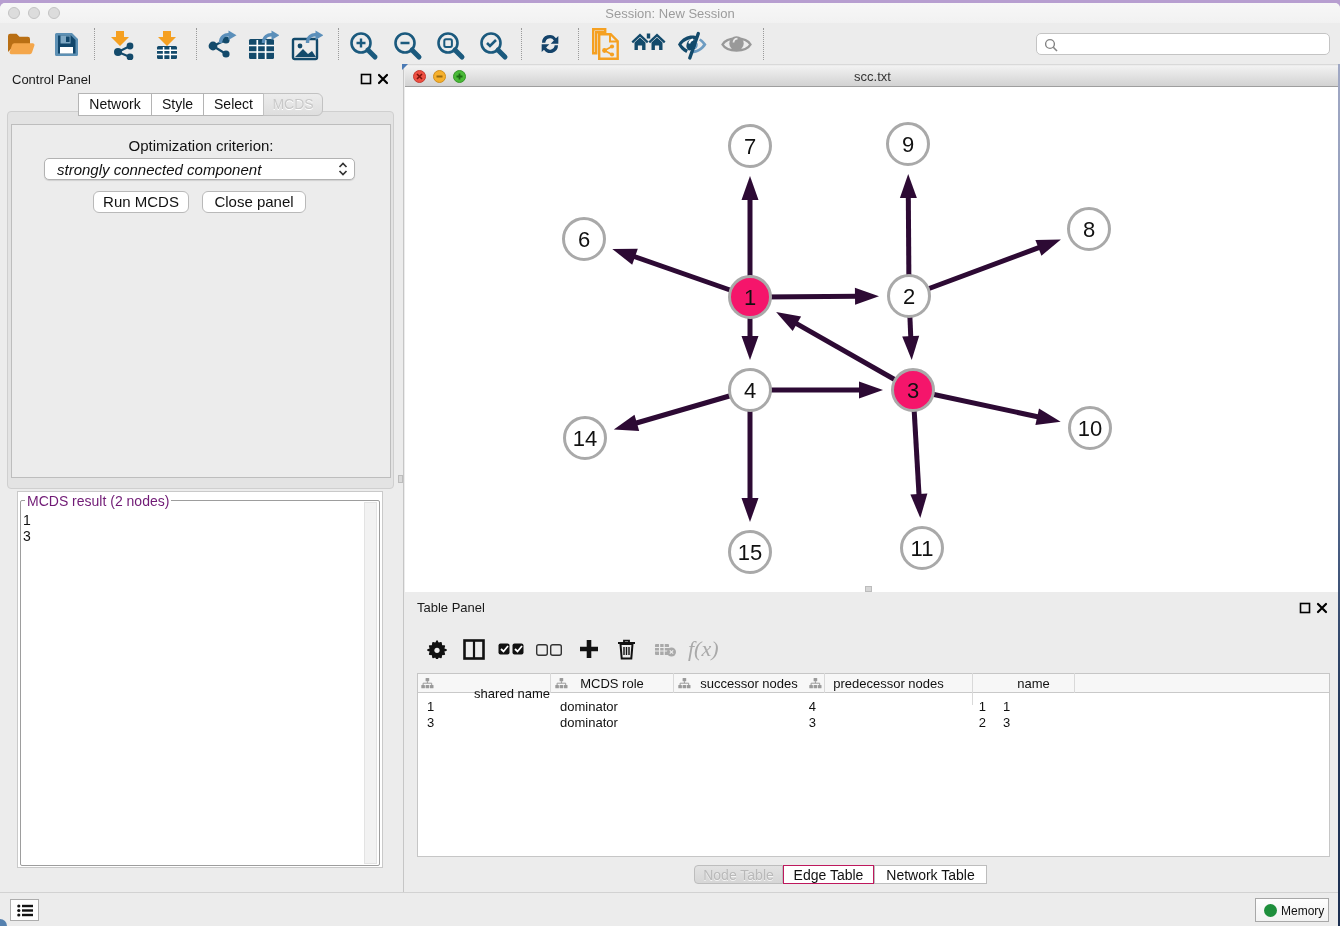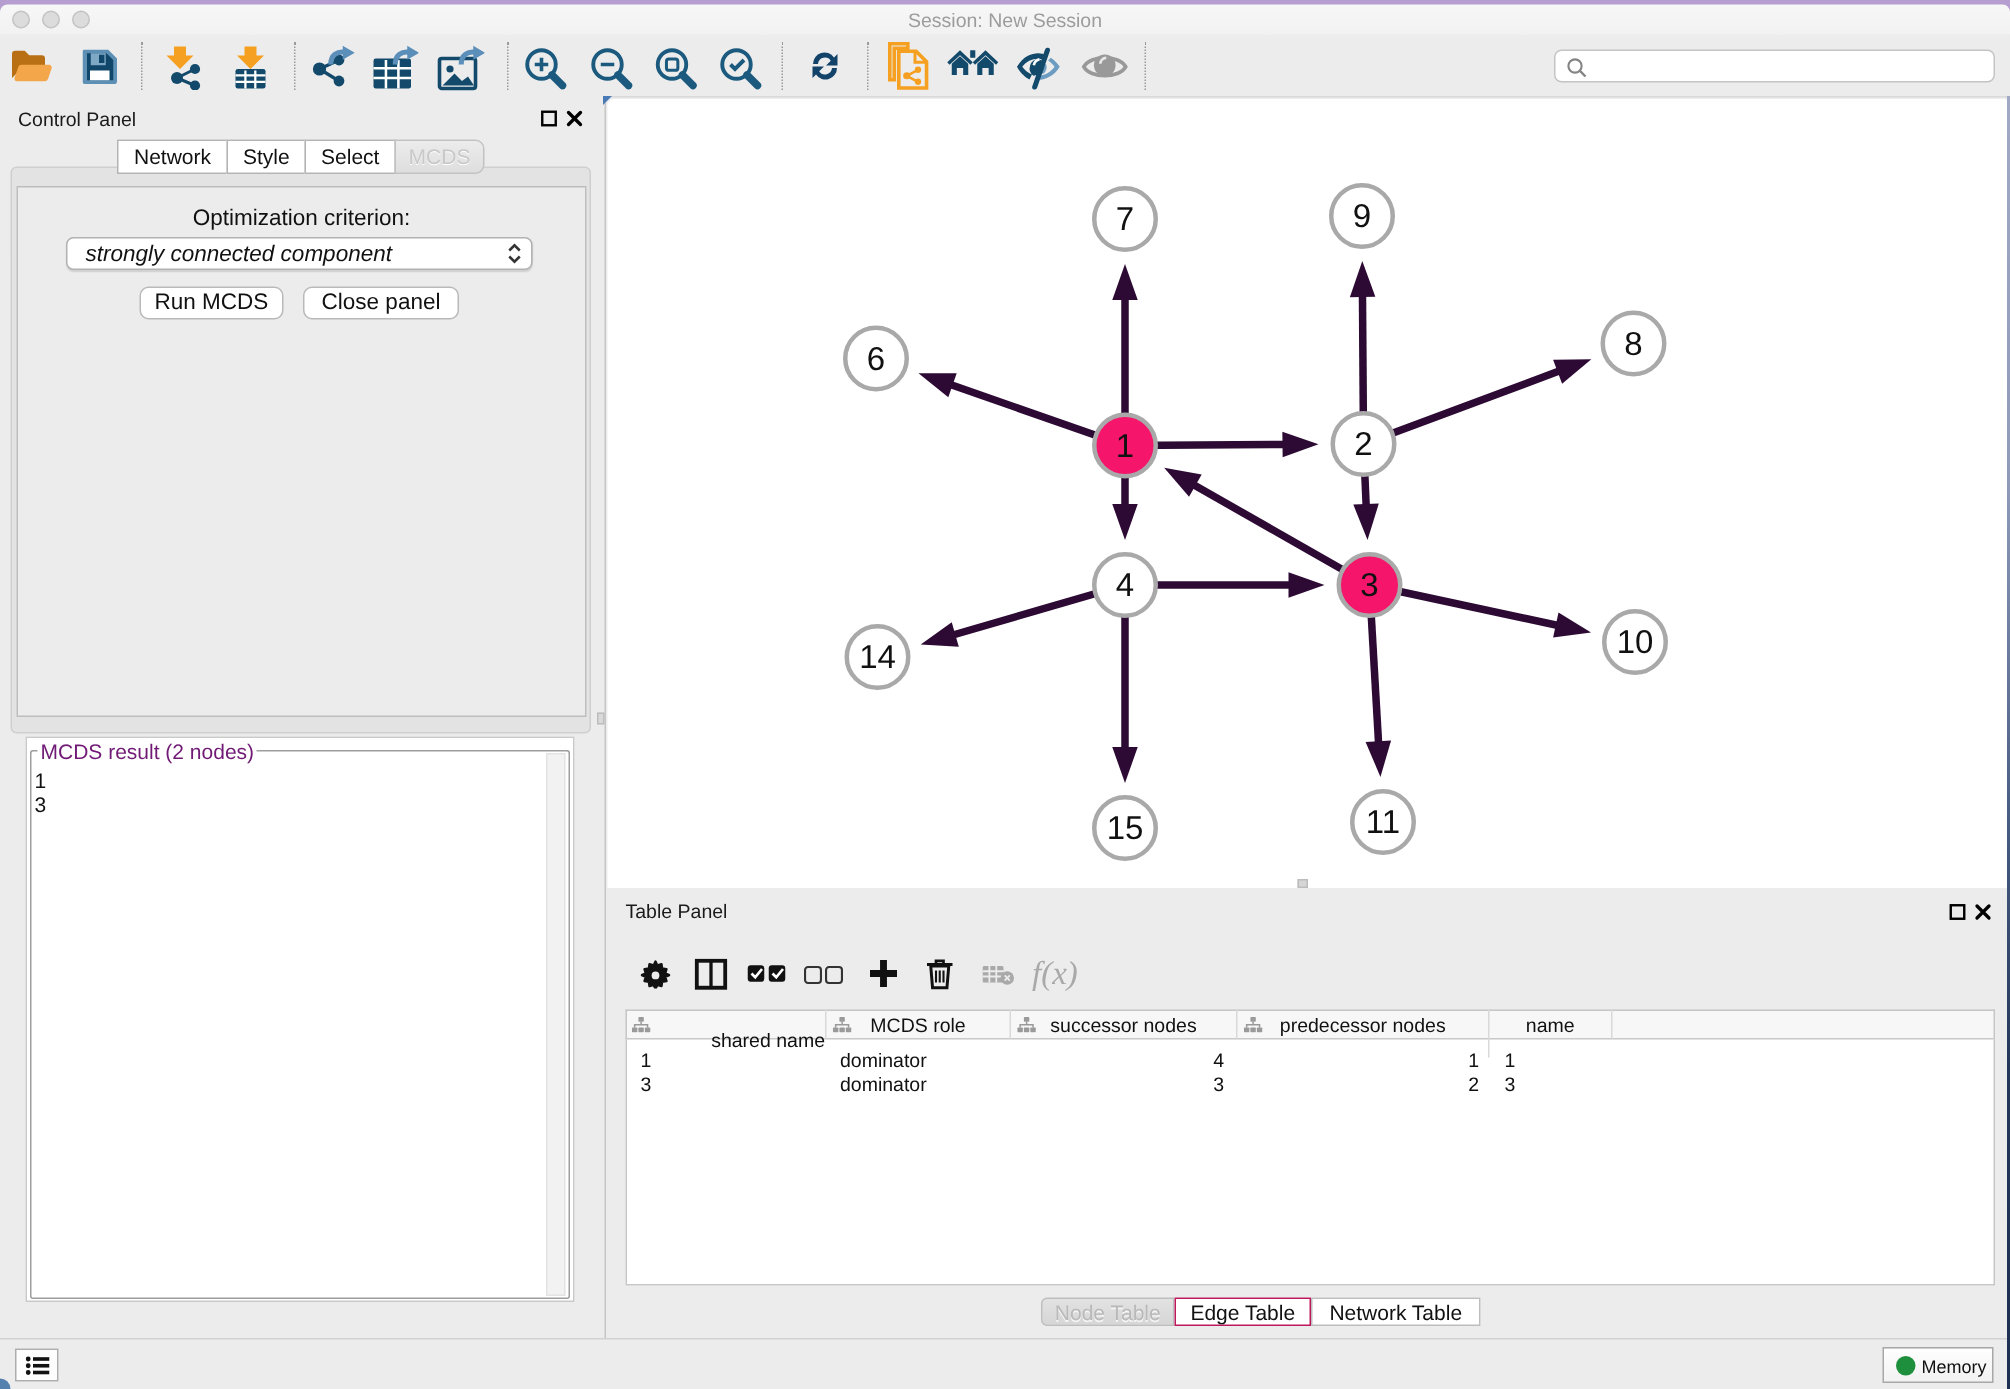--- a/index.html
+++ b/index.html
@@ -265,20 +265,38 @@
         <text x="508" y="310.5" font-size="22" fill="#111" text-anchor="middle">3</text>
         <circle cx="180" cy="351" r="20.5" fill="#ffffff" stroke="#a9a9a9" stroke-width="3"></circle>
         <text x="180" y="358.5" font-size="22" fill="#111" text-anchor="middle">14</text>
         <circle cx="685" cy="341" r="20.5" fill="#ffffff" stroke="#a9a9a9" stroke-width="3"></circle>
         <text x="685" y="348.5" font-size="22" fill="#111" text-anchor="middle">10</text>
         <circle cx="345" cy="465" r="20.5" fill="#ffffff" stroke="#a9a9a9" stroke-width="3"></circle>
         <text x="345" y="472.5" font-size="22" fill="#111" text-anchor="middle">15</text>
         <circle cx="517" cy="461" r="20.5" fill="#ffffff" stroke="#a9a9a9" stroke-width="3"></circle>
         <text x="517" y="468.5" font-size="22" fill="#111" text-anchor="middle">11</text>
       </svg>
+    <div id="nettitle">
+      <div class="mtl" style="left:8px; background:#ee4f42; border:1px solid #c33a31;">
+          <svg width="11" height="11" viewBox="0 0 11 11">
+            <path d="M3 3 L8 8 M8 3 L3 8" stroke="#7d120b" stroke-width="1.6"></path>
+          </svg>
+        </div>
+      <div class="mtl" style="left:28px; background:#f6b02c; border:1px solid #cf8f1e;">
+          <svg width="11" height="11" viewBox="0 0 11 11">
+            <path d="M2.5 5.5 h6" stroke="#9a6b10" stroke-width="1.8"></path>
+          </svg>
+        </div>
+      <div class="mtl" style="left:48px; background:#49ba37; border:1px solid #36962a;">
+          <svg width="11" height="11" viewBox="0 0 11 11">
+            <path d="M2.5 5.5 h6 M5.5 2.5 v6" stroke="#1c6b14" stroke-width="1.8"></path>
+          </svg>
+        </div>
+      <div class="t">scc.txt</div>
+    </div>
   </div>
   <div id="tpanel">
     <div class="hdr">Table Panel</div>
     <svg class="abs" style="left:894px; top:10px" width="12" height="12" viewBox="0 0 12 12">
         <rect x="1.5" y="1.5" width="9" height="9" fill="none" stroke="#000" stroke-width="1.6"></rect>
       </svg>
     <svg class="abs" style="left:911px; top:10px" width="12" height="12" viewBox="0 0 12 12">
         <path d="M2 2 L10 10 M10 2 L2 10" stroke="#000" stroke-width="2.2" stroke-linecap="round"></path>
       </svg>
 
@@ -354,21 +372,21 @@
             <g fill="#9a9a9a">
               <rect x="4.6" y="0" width="3.6" height="3.2" rx="0.5"></rect>
               <rect x="0.3" y="7" width="3.6" height="3.2" rx="0.5"></rect>
               <rect x="4.6" y="7" width="3.6" height="3.2" rx="0.5"></rect>
               <rect x="8.9" y="7" width="3.6" height="3.2" rx="0.5"></rect>
               <path d="M6.4 3.2 v2 M2.1 7 v-1.8 h8.6 V7" stroke="#9a9a9a" fill="none" stroke-width="1"></path>
             </g>
           </svg>
           <div style="position:absolute; left:0; top:3px; width:100%; text-align:center; font-size:13px; color:#111;">successor nodes</div>
         </div>
-        <div class="abs" style="left:420px; top:81px; width:168px; height:32px; border-right:1px solid #d9d9d9;">
+        <div class="abs" style="left:400px; top:81px; width:168px; height:32px; border-right:1px solid #d9d9d9;">
           <svg class="abs" style="left:4px; top:5px" width="13" height="11" viewBox="0 0 13 11">
             <g fill="#9a9a9a">
               <rect x="4.6" y="0" width="3.6" height="3.2" rx="0.5"></rect>
               <rect x="0.3" y="7" width="3.6" height="3.2" rx="0.5"></rect>
               <rect x="4.6" y="7" width="3.6" height="3.2" rx="0.5"></rect>
               <rect x="8.9" y="7" width="3.6" height="3.2" rx="0.5"></rect>
               <path d="M6.4 3.2 v2 M2.1 7 v-1.8 h8.6 V7" stroke="#9a9a9a" fill="none" stroke-width="1"></path>
             </g>
           </svg>
           <div style="position:absolute; left:0; top:3px; width:100%; text-align:center; font-size:13px; color:#111;">predecessor nodes</div>

